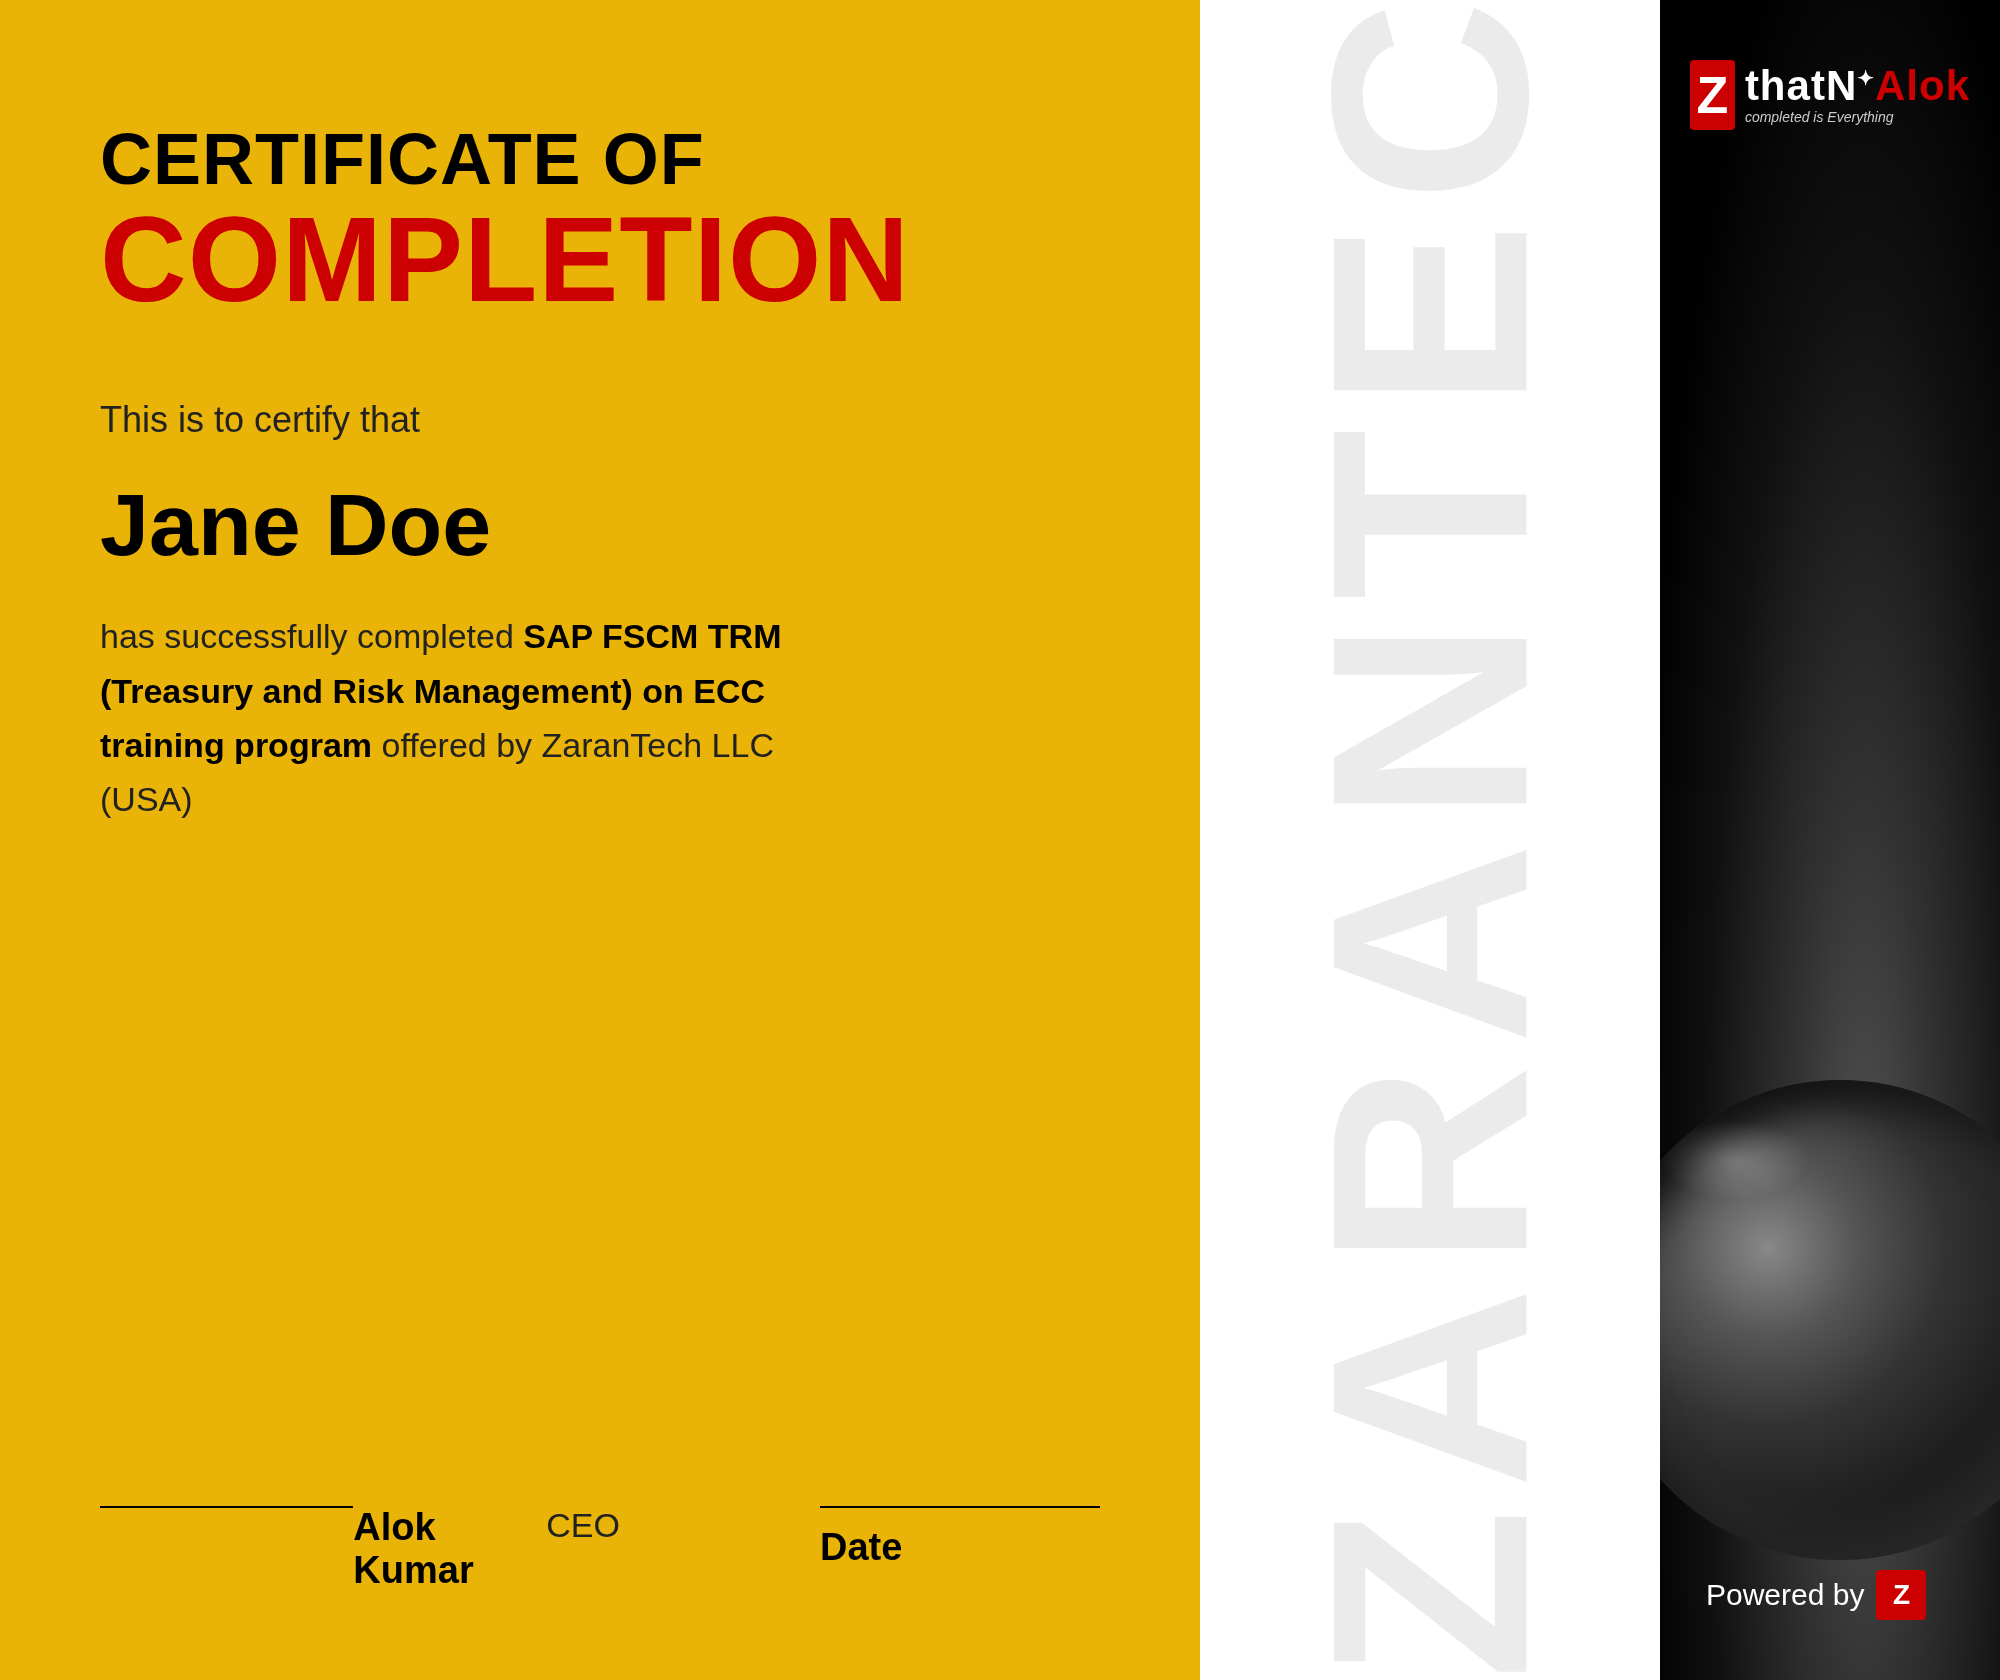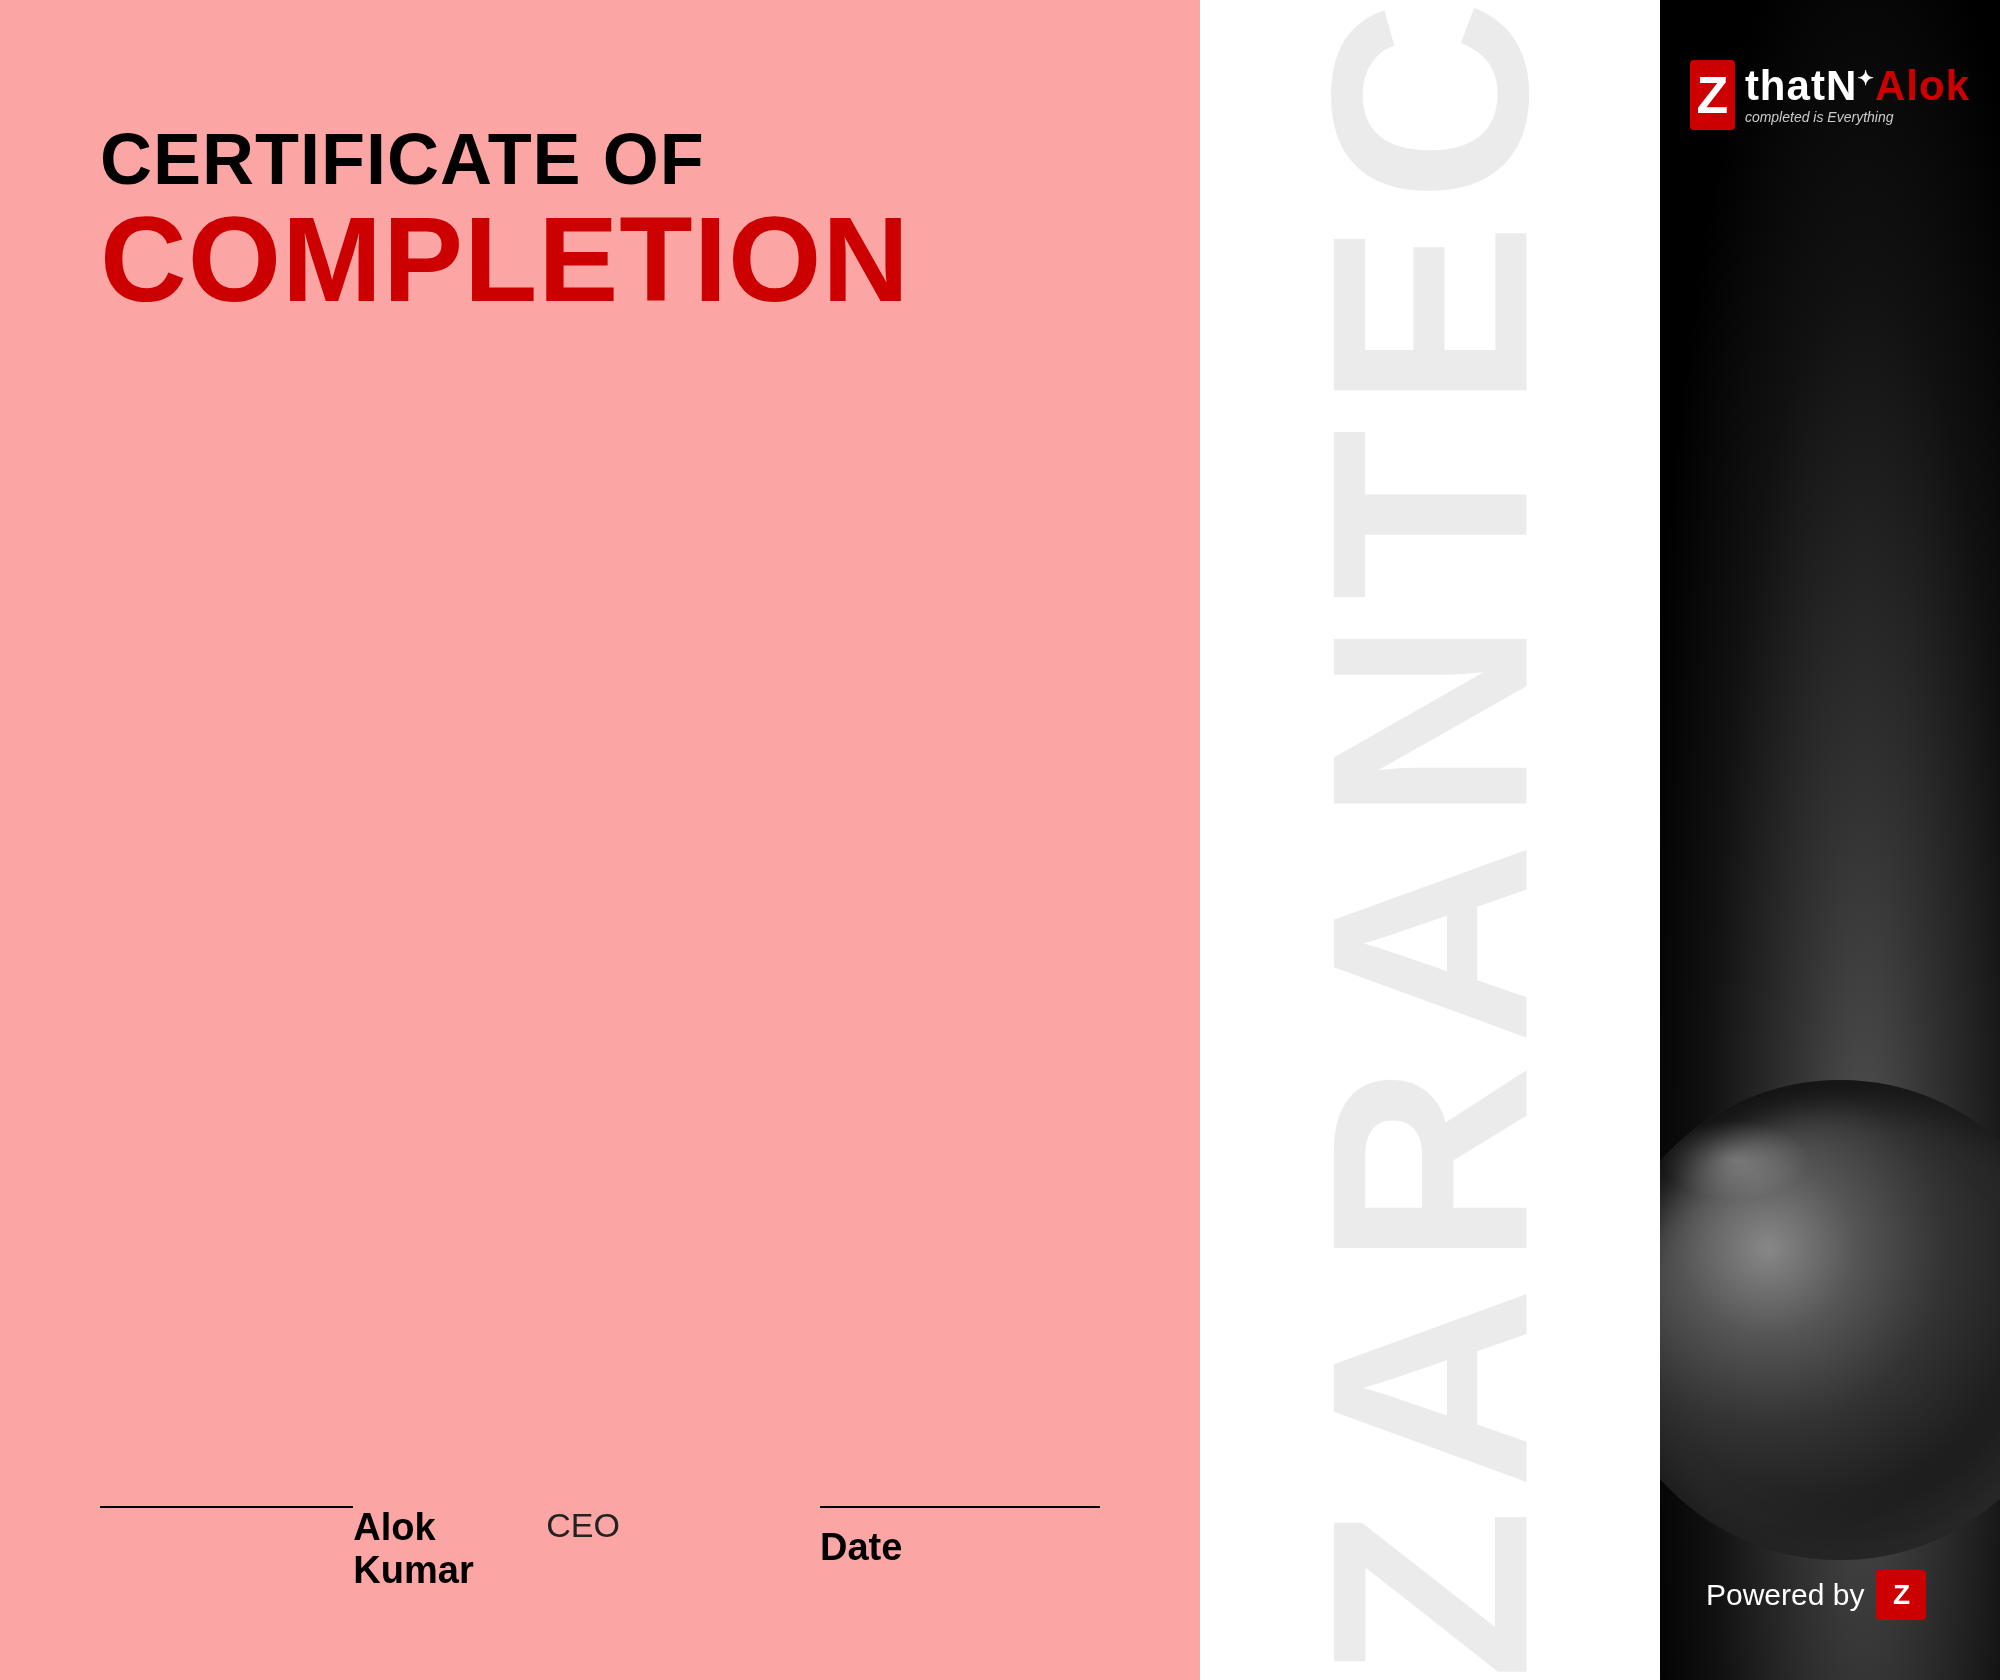--- a/index.html
+++ b/index.html
@@ -14,21 +14,21 @@
 
     .certificate-wrapper {
       width: 2000px;
       height: 1680px;
       display: flex;
     }
 
     
     .left-panel {
       flex: 0 0 1200px;
-      background: #fca5a5;
+      background: #eab308;
       padding: 120px 100px 80px 100px;
       display: flex;
       flex-direction: column;
       justify-content: space-between;
       position: relative;
     }
 
     .cert-header {
       margin-bottom: 0;
     }
@@ -307,20 +307,27 @@
 
 <div class="certificate-wrapper">
 
   <div class="left-panel">
 
     <div class="cert-header">
       <div class="cert-title-line1">CERTIFICATE OF</div>
       <div class="cert-title-line2">COMPLETION</div>
     </div>
 
+    <div class="cert-body">
+      <div class="certify-text">This is to certify that</div>
+      <div class="recipient-name">Jane Doe</div>
+      <div class="completion-text">
+        <span>has successfully completed </span><strong>SAP FSCM TRM (Treasury and Risk Management) on ECC training program</strong><span> offered by ZaranTech LLC (USA)</span>
+      </div>
+    </div>
 
     <div class="cert-footer">
       <div class="signature-block">
         <div class="signature-line"></div>
         <div class="signer-name">Alok Kumar</div>
         <div class="signer-title">CEO</div>
       </div>
       <div class="date-block">
         <div class="date-line"></div>
         <div class="date-label">Date</div>

